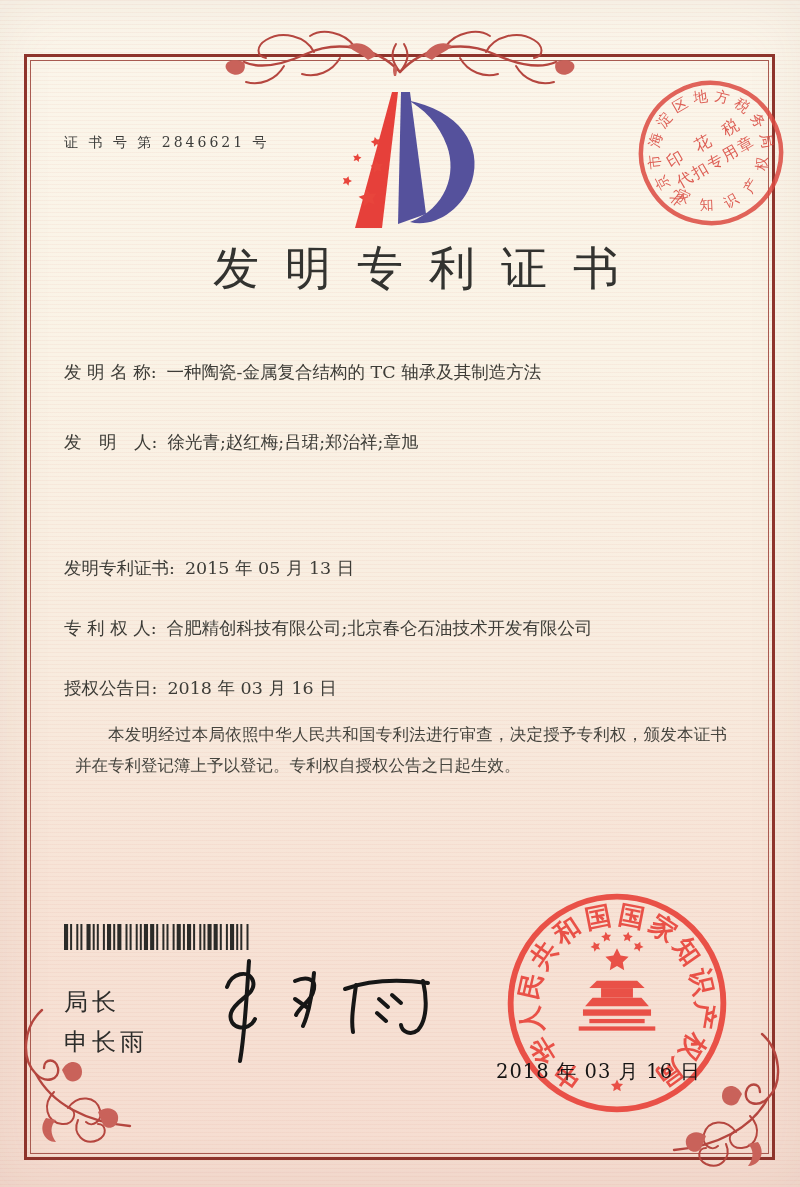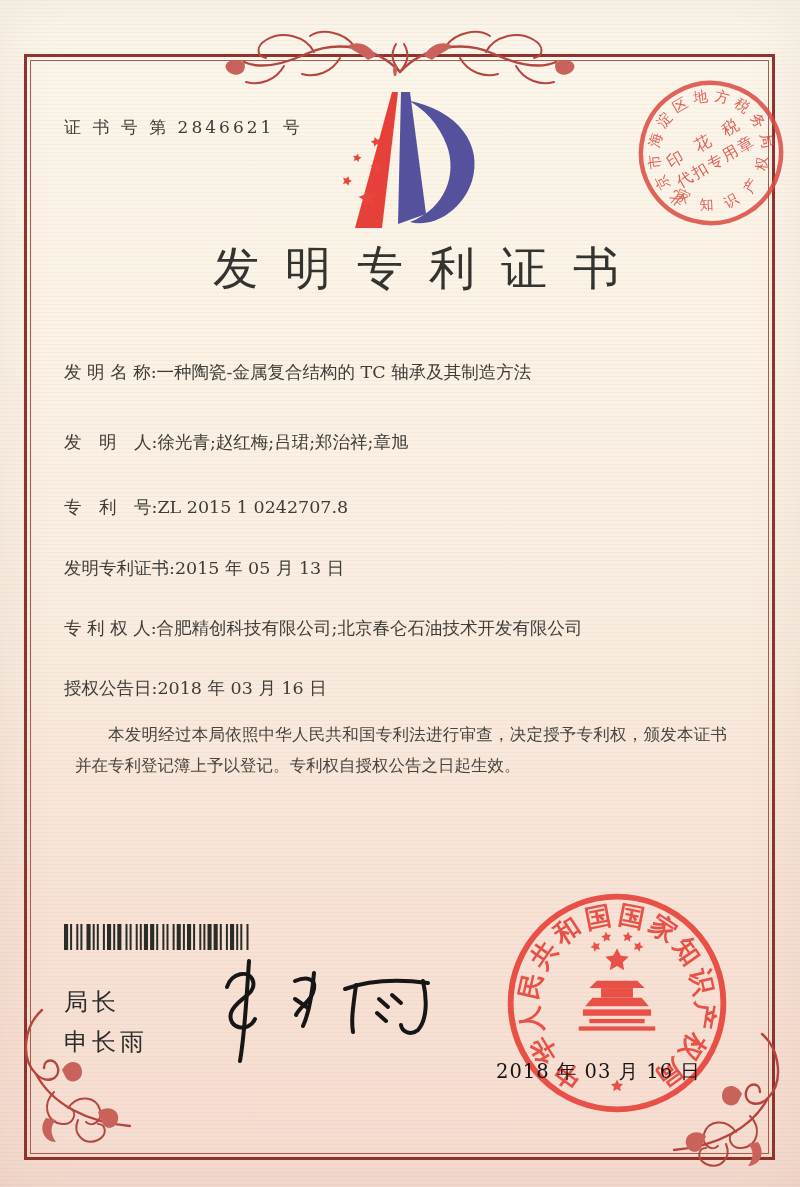--- a/index.html
+++ b/index.html
@@ -16,29 +16,29 @@
     opacity:.7;
   }
   .frame-outer{
     position:absolute;left:24px;top:54px;width:745px;height:1100px;
     border:3px solid #8e342c;pointer-events:none;
   }
   .frame-inner{
     position:absolute;inset:3px;border:1px solid #a85a50;
   }
   .abs{position:absolute;}
-  .cert-no{left:64px;top:116px;font-size:17px;letter-spacing:3px;color:#3c3c3a;text-align:right;}
+  .cert-no{left:64px;top:134px;font-size:14px;letter-spacing:3px;color:#3c3c3a;text-align:right;}
   .doc-title{
     left:16px;top:238px;width:100%;text-align:center;
     font-size:46px;font-weight:400;letter-spacing:26px;padding-left:26px;
     box-sizing:border-box;color:#333330;
   }
   .field-row{left:64px;width:690px;font-size:17.5px;color:#3d3c37;white-space:nowrap;}
   .field-row .lab{display:inline-block;}
-  .field-row .val{margin-left:0;text-align:right;}
+  .field-row .val{margin-left:10px;text-align:right;}
   .body-text{
     left:63px;top:708px;width:676px;font-size:16.5px;line-height:30.5px;
     color:#45443e;text-align:justify;
   }
   .body-text p{margin:12px;text-indent:2em;}
   .barcode-wrap{left:64px;top:924px;width:234px;height:26px;}
   .signer{left:64px;font-size:24px;letter-spacing:4px;color:#2d2d2b;}
   .sig-svg{left:195px;top:955px;}
   .seal-big{left:500px;top:886px;opacity:.92;}
   .issue-date{left:496px;top:1058px;font-size:19.5px;letter-spacing:1px;color:#141414;z-index:6;}
@@ -109,23 +109,20 @@
     </g>
   </svg>
 
   <div class="abs doc-title">发明专利证书</div>
 
   <div class="abs field-row" style="top:360px">
     <span class="lab">发 明 名 称:</span><span class="val">一种陶瓷-金属复合结构的 TC 轴承及其制造方法</span>
   </div>
   <div class="abs field-row" style="top:430px">
     <span class="lab">发　明　人:</span><span class="val">徐光青;赵红梅;吕珺;郑治祥;章旭</span>
-  </div>
-  <div class="abs field-row" style="top:495px">
-    <span class="lab">专　利　号:</span><span class="val">ZL 2015 1 0242707.8</span>
   </div>
   <div class="abs field-row" style="top:556px">
     <span class="lab">发明专利证书:</span><span class="val">2015 年 05 月 13 日</span>
   </div>
   <div class="abs field-row" style="top:616px">
     <span class="lab">专 利 权 人:</span><span class="val">合肥精创科技有限公司;北京春仑石油技术开发有限公司</span>
   </div>
   <div class="abs field-row" style="top:676px">
     <span class="lab">授权公告日:</span><span class="val">2018 年 03 月 16 日</span>
   </div>

